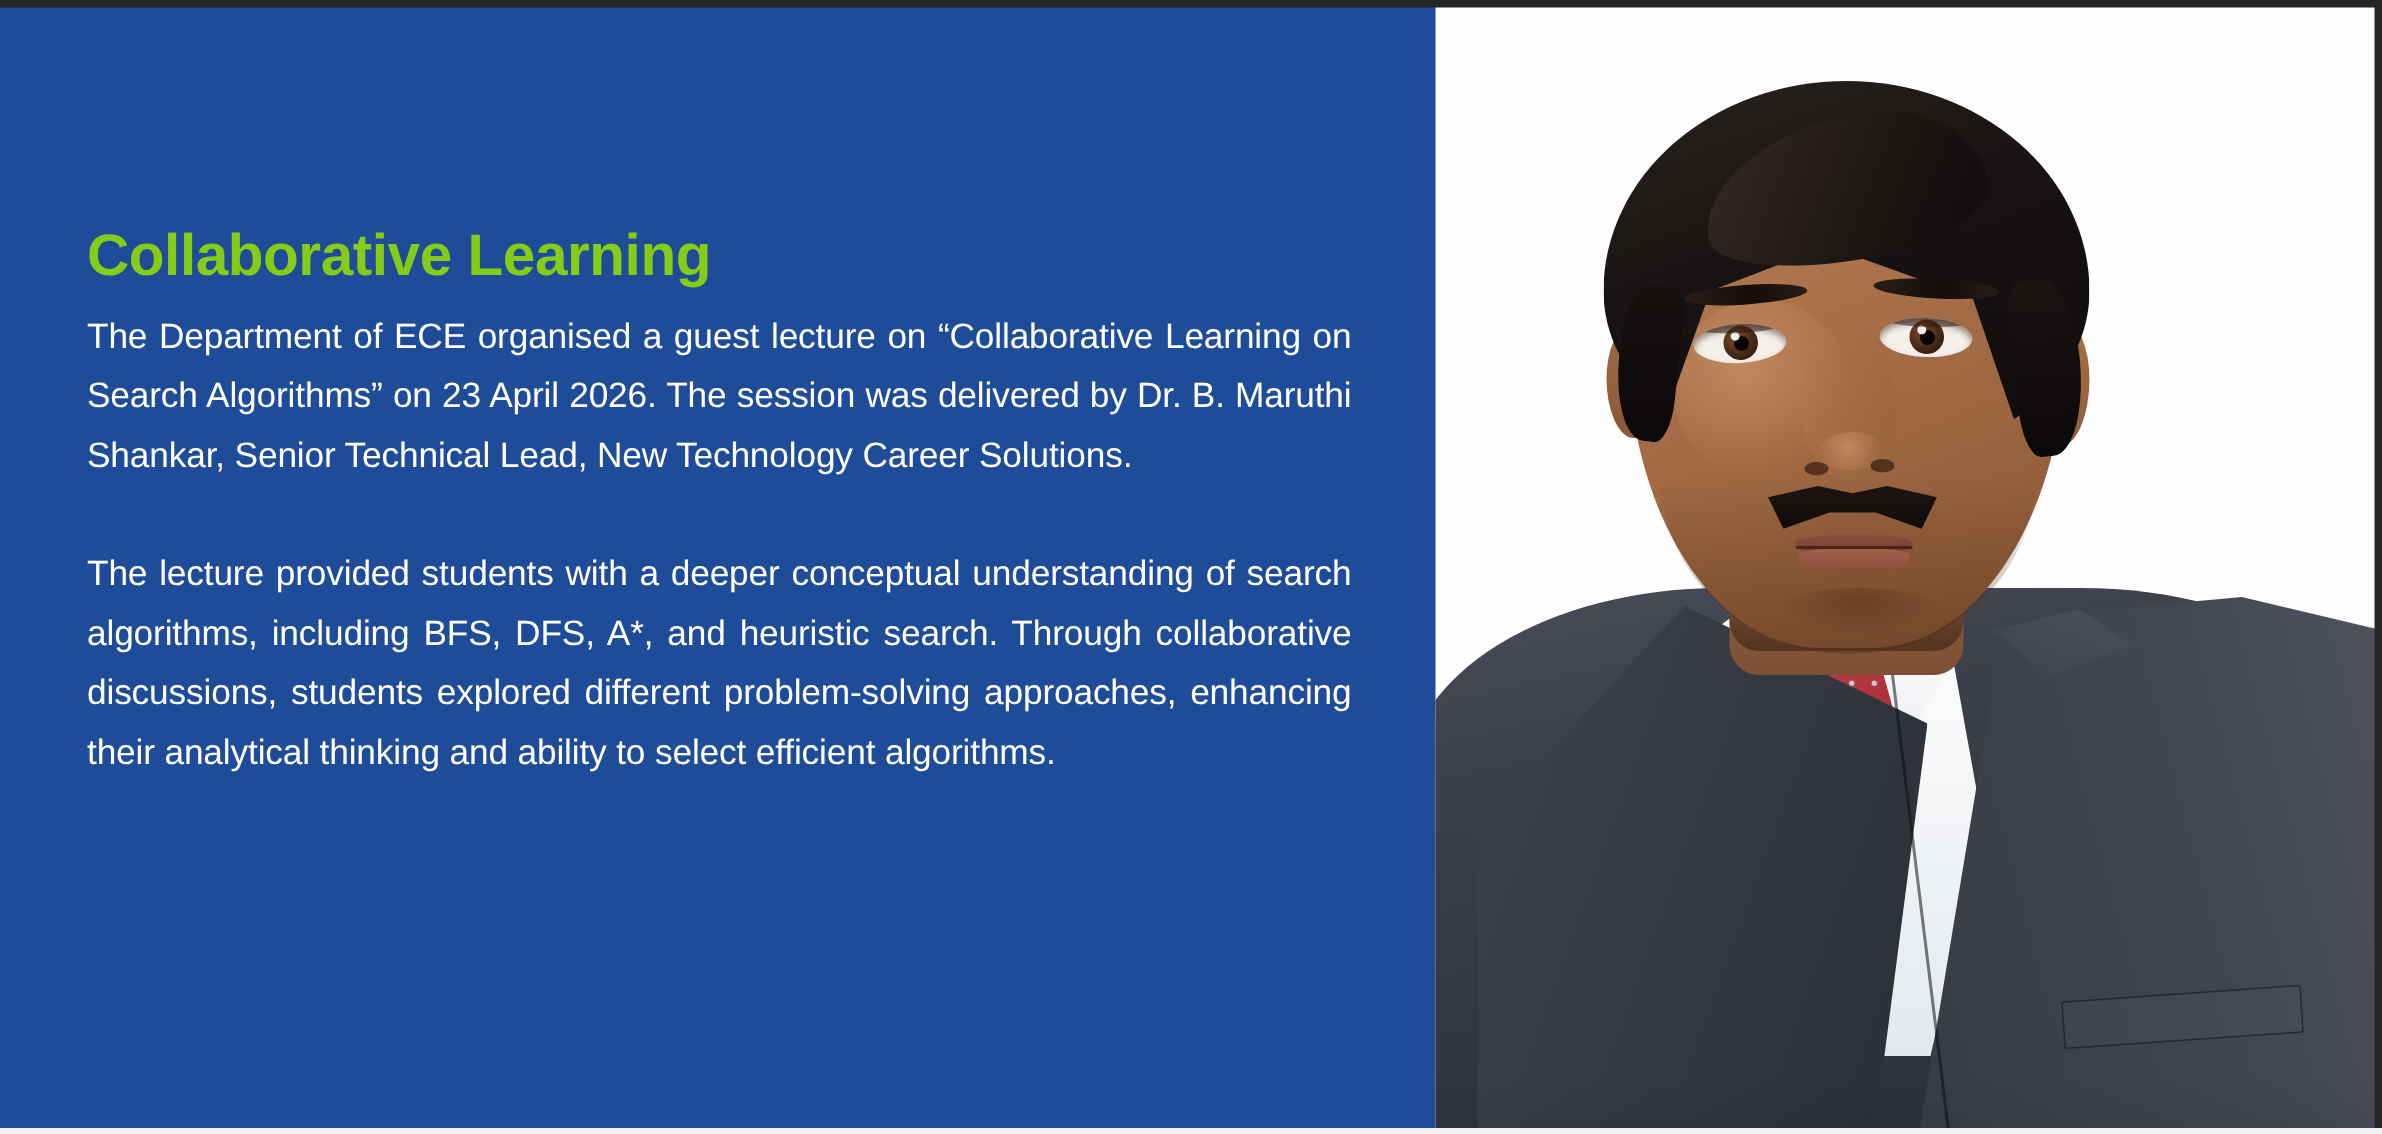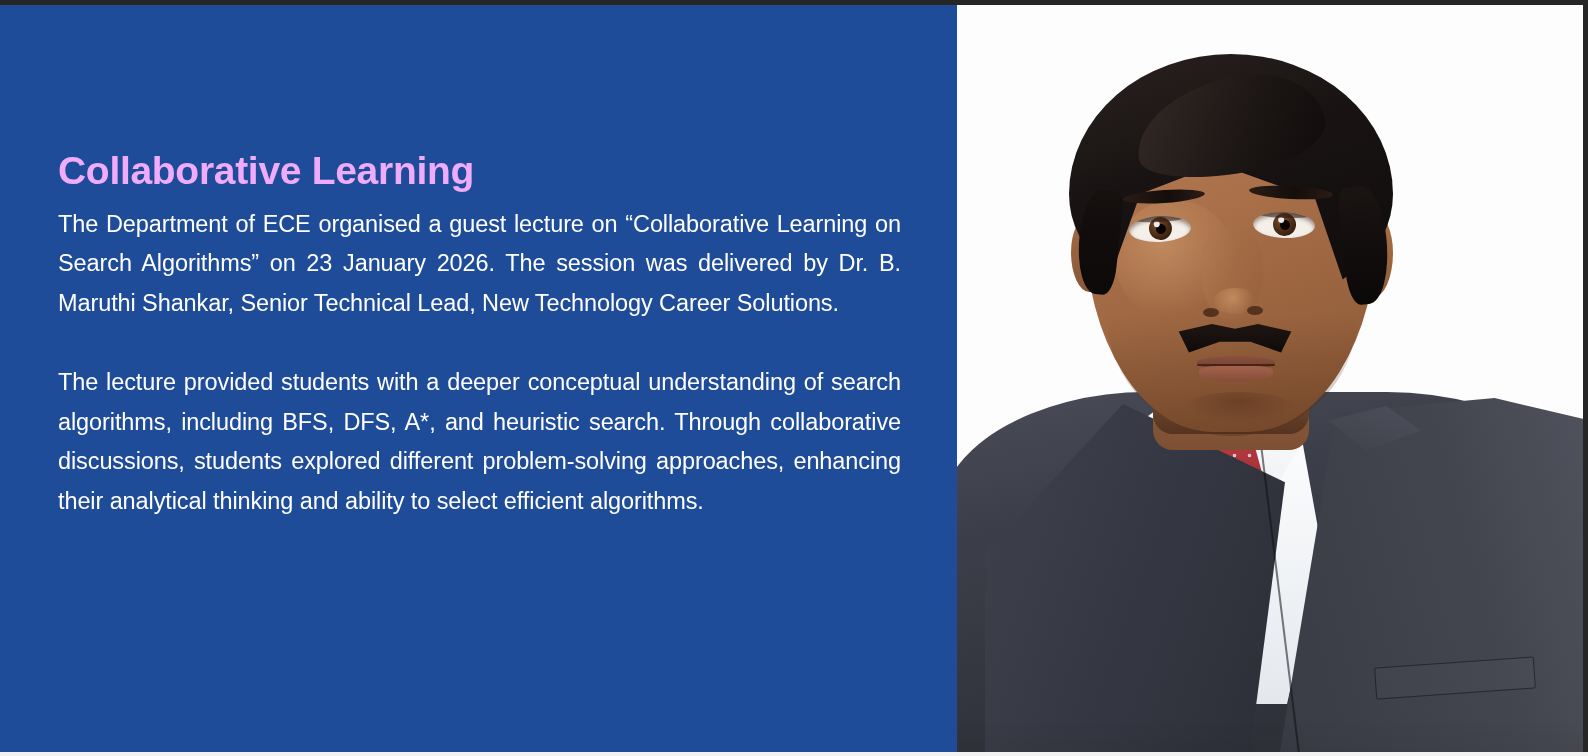--- a/index.html
+++ b/index.html
@@ -59,21 +59,21 @@
   }
   .panel-inner {
     position: absolute;
     left: 58px;
     top: 150px;
     width: 843px;
   }
   .slide-title {
     font-size: 39px;
     font-weight: bold;
-    color: #f0abfc;
+    color: #84cc16;
     letter-spacing: -0.3px;
     line-height: 1.1;
     margin: 0 0 12px 0;
   }
   .body-para {
     font-size: 23.5px;
     color: #ffffff;
     line-height: 39.5px;
     text-align: justify;
     margin: 0;
@@ -470,21 +470,21 @@
 
 <div class="slide">
 
   <div class="top-rule"></div>
 
   <div class="text-panel">
     <div class="panel-inner">
 
       <h1 class="slide-title">Collaborative Learning</h1>
 
-      <p class="body-para">The Department of ECE organised a guest lecture on “Collaborative Learning on Search Algorithms” on 23 January 2026. The session was delivered by Dr. B. Maruthi Shankar, Senior Technical Lead, New Technology Career Solutions.</p>
+      <p class="body-para">The Department of ECE organised a guest lecture on “Collaborative Learning on Search Algorithms” on 23 April 2026. The session was delivered by Dr. B. Maruthi Shankar, Senior Technical Lead, New Technology Career Solutions.</p>
 
       <div class="para-gap"></div>
 
       <p class="body-para">The lecture provided students with a deeper conceptual understanding of search algorithms, including BFS, DFS, A*, and heuristic search. Through collaborative discussions, students explored different problem-solving approaches, enhancing their analytical thinking and ability to select efficient algorithms.</p>
 
     </div>
   </div>
 
   <div class="photo-panel">
     <div class="photo-stage">

